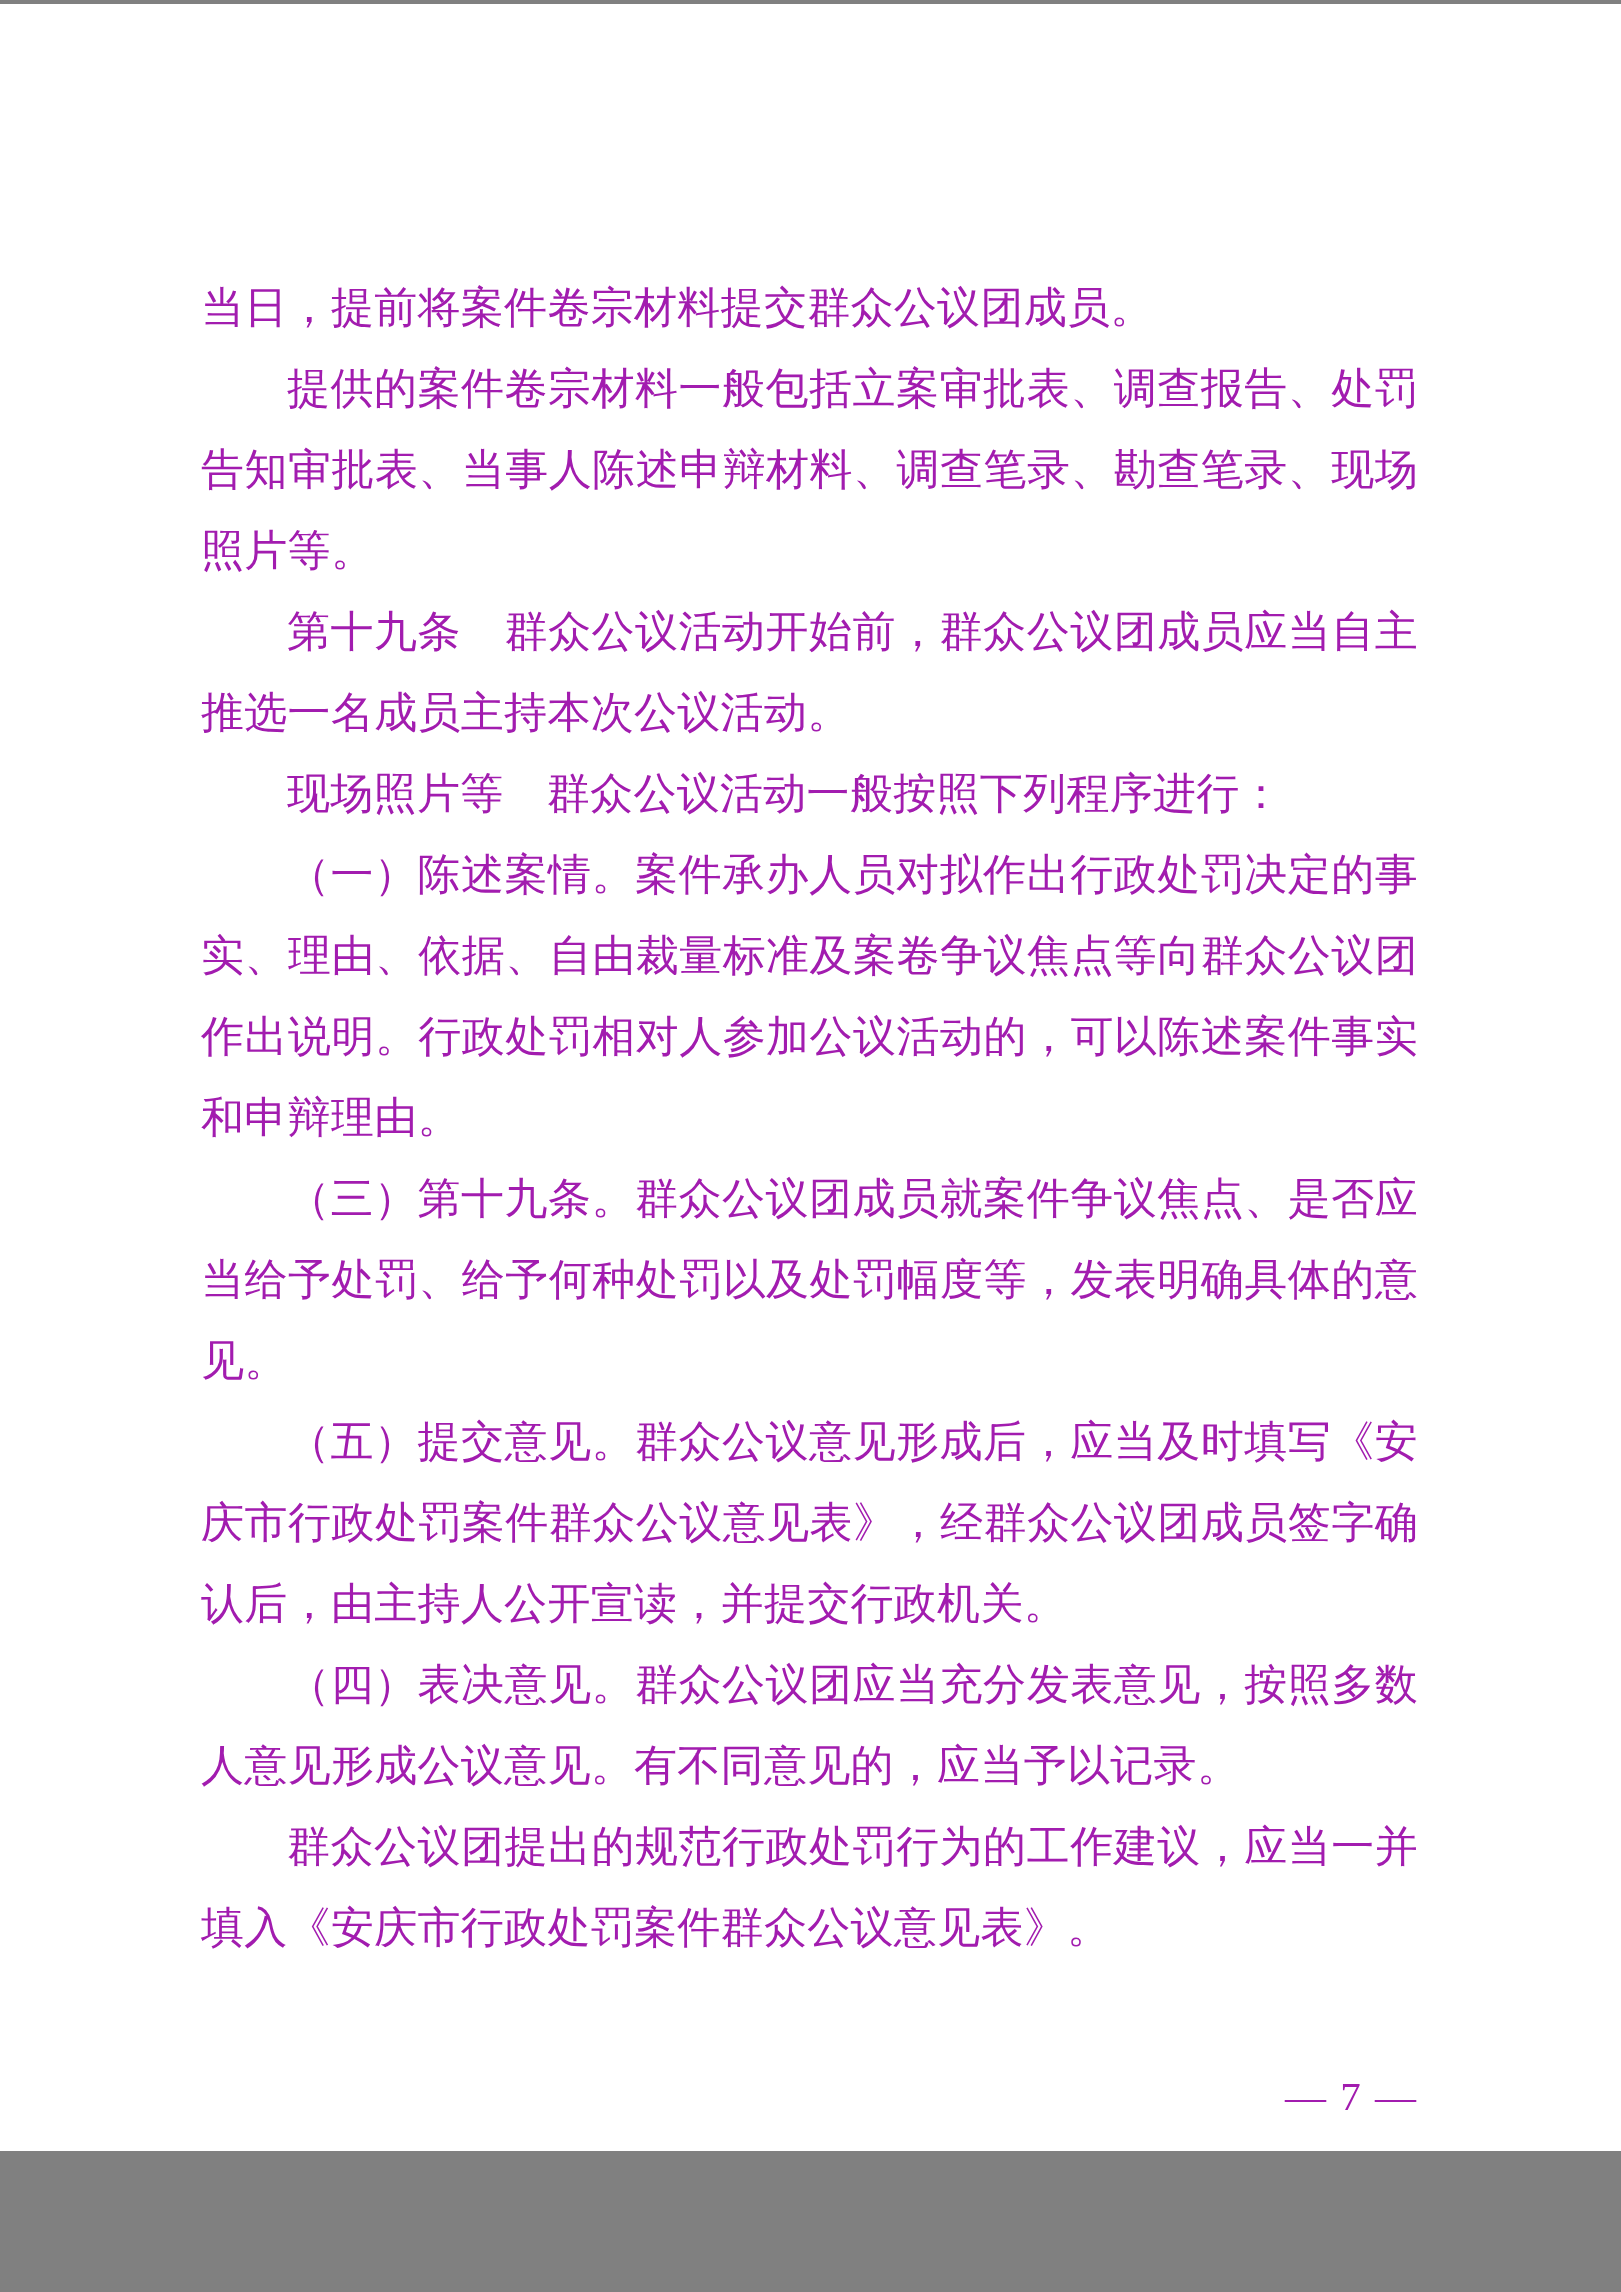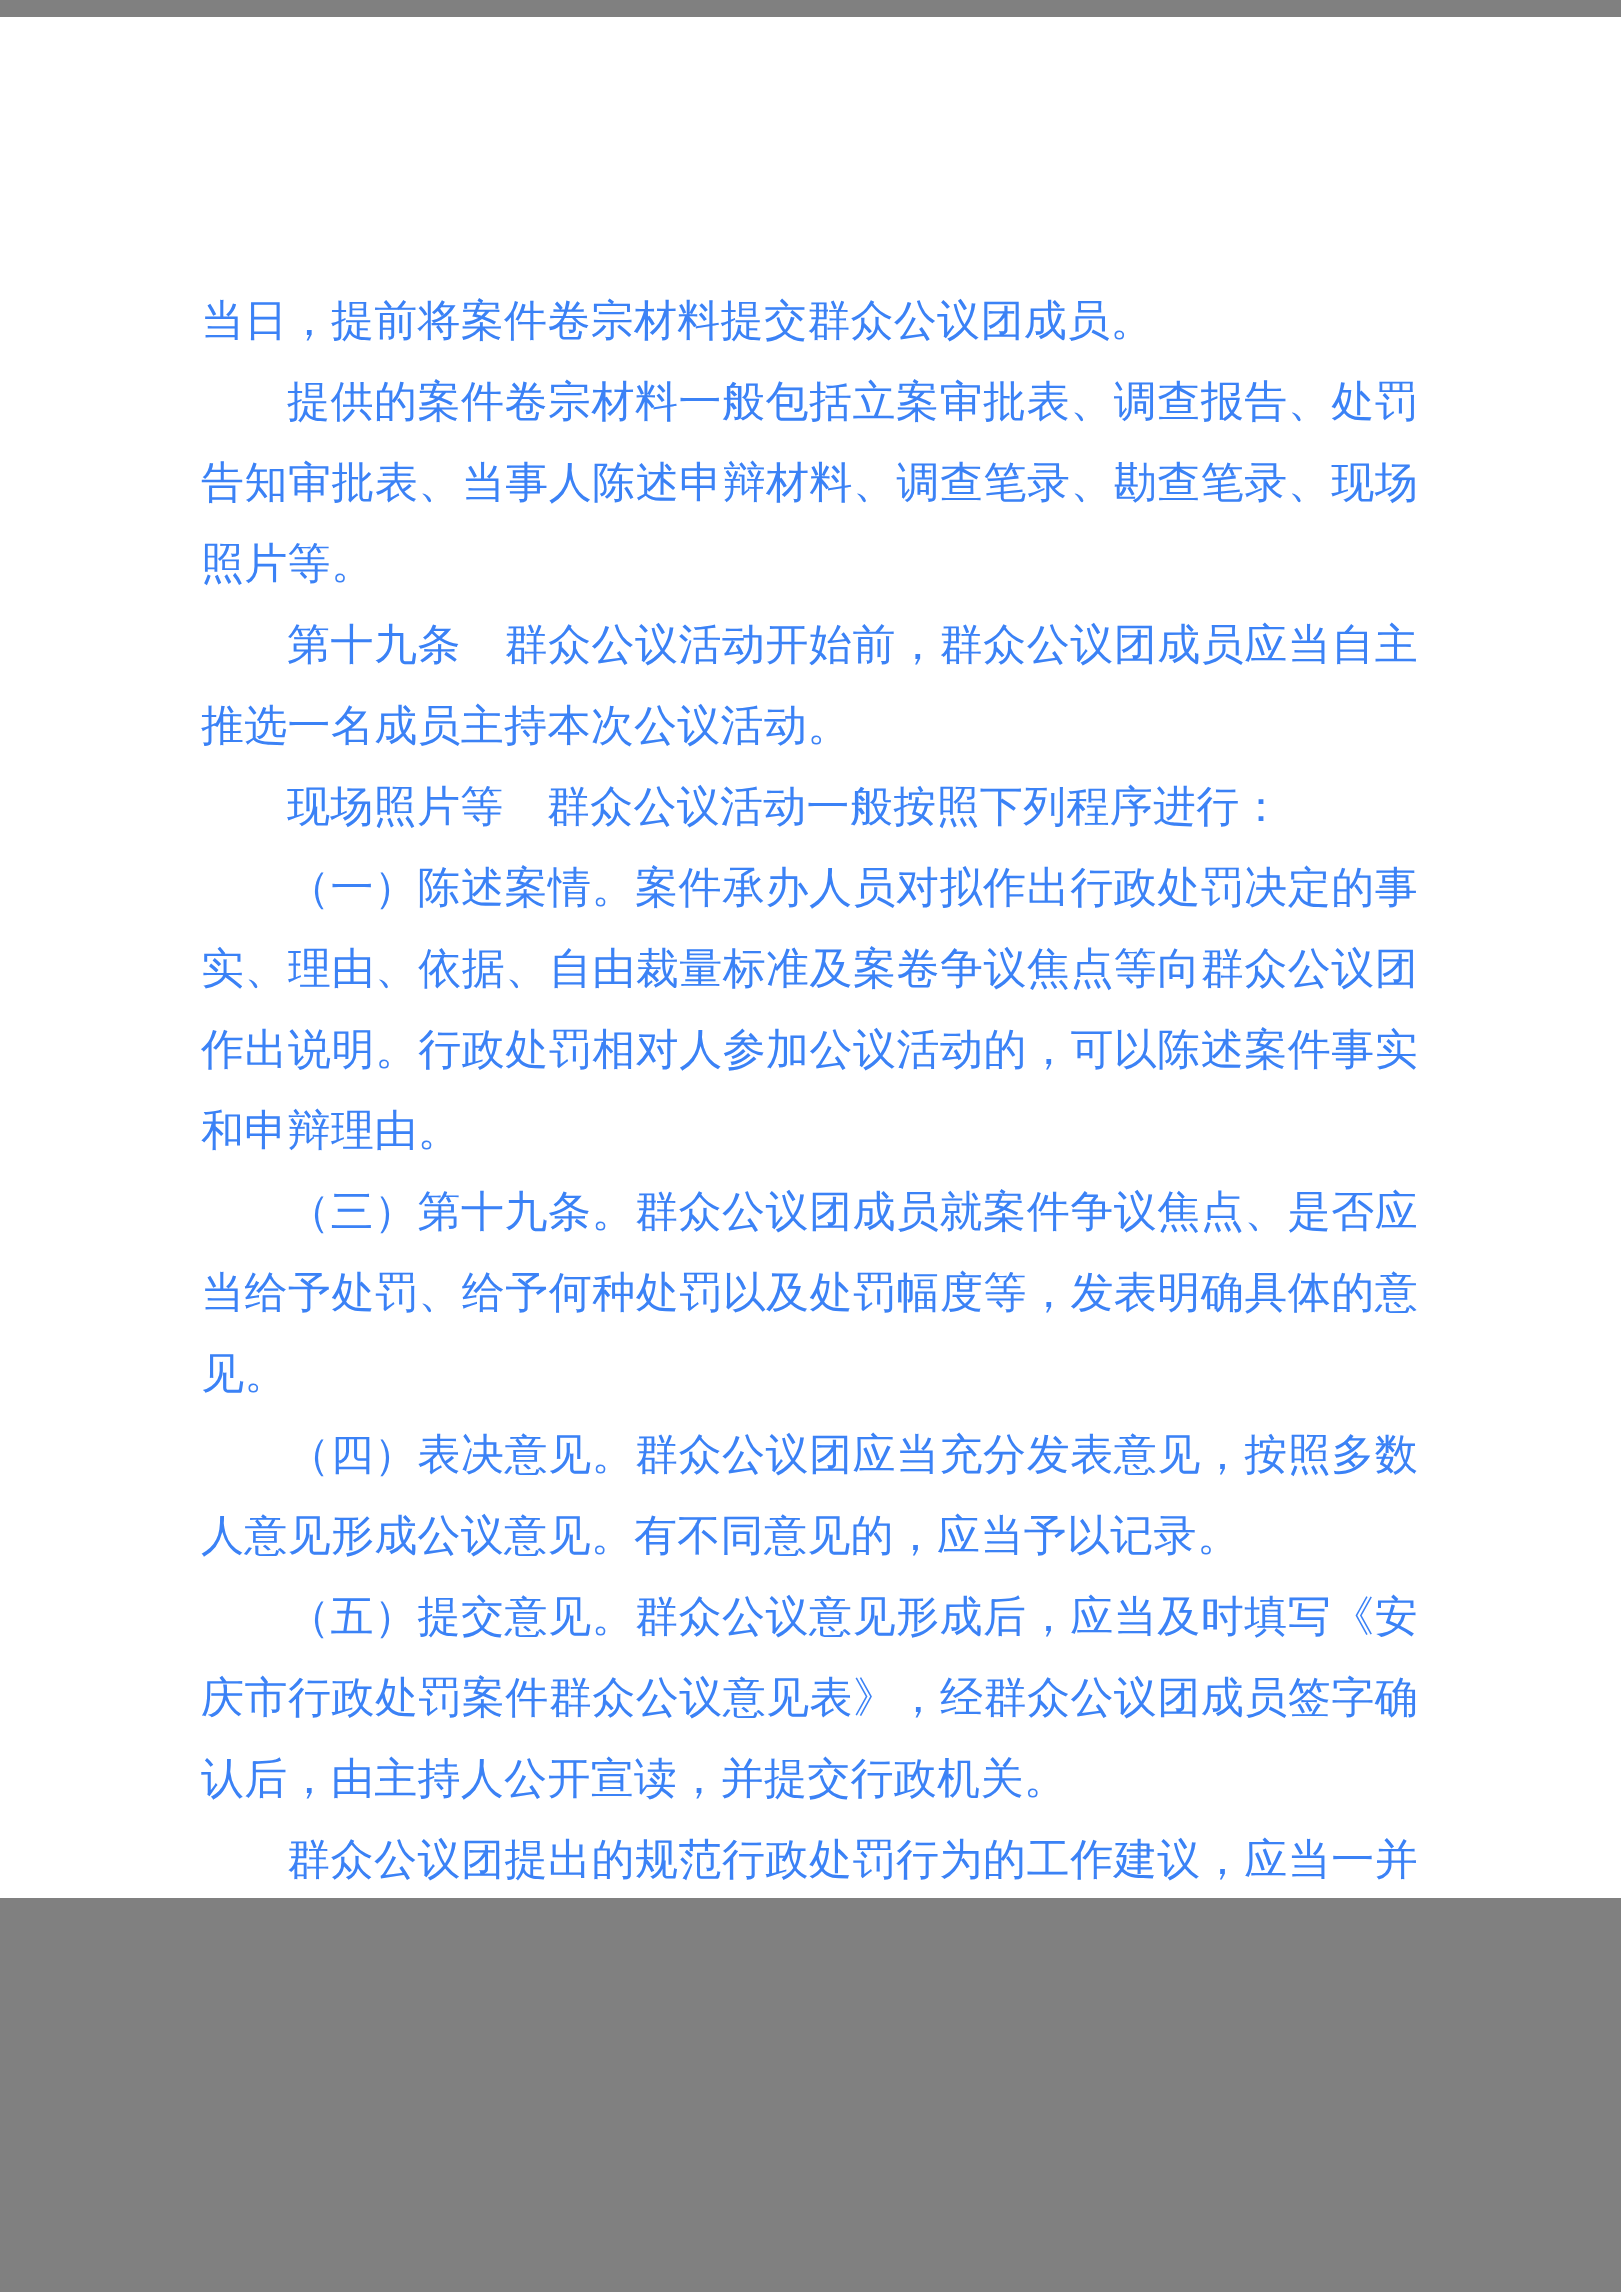--- a/index.html
+++ b/index.html
@@ -3,25 +3,25 @@
 <meta charset="utf-8">
 <style>
   html, body {
     margin: 0;
     padding: 0;
     background: #808080;
   }
   .page {
     position: relative;
     width: 1621px;
-    height: 1881px;
-    margin: 17px auto;
+    height: 2147px;
+    margin: 4px auto;
     background: #ffffff;
     overflow: hidden;
-    color: #3b82f6;
+    color: #a21caf;
     font-family: "Liberation Serif", "DejaVu Serif", serif;
   }
   .doc-body {
     position: absolute;
     left: 201px;
     top: 263px;
     width: 1217px;
     font-size: 43px;
     line-height: 81px;
     text-align: justify;
@@ -52,19 +52,19 @@
 <body>
 
 <div class="page">
   <div class="doc-body">
       <p class="">当日，提前将案件卷宗材料提交群众公议团成员。</p>
       <p class="indent">提供的案件卷宗材料一般包括立案审批表、调查报告、处罚告知审批表、当事人陈述申辩材料、调查笔录、勘查笔录、现场照片等。</p>
       <p class="indent"><b class="head">第十九条</b>　群众公议活动开始前，群众公议团成员应当自主推选一名成员主持本次公议活动。</p>
       <p class="indent"><b class="head">现场照片等</b>　群众公议活动一般按照下列程序进行：</p>
       <p class="indent"><b class="head">（一）陈述案情。</b>案件承办人员对拟作出行政处罚决定的事实、理由、依据、自由裁量标准及案卷争议焦点等向群众公议团作出说明。行政处罚相对人参加公议活动的，可以陈述案件事实和申辩理由。</p>
       <p class="indent"><b class="head">（三）第十九条。</b>群众公议团成员就案件争议焦点、是否应当给予处罚、给予何种处罚以及处罚幅度等，发表明确具体的意见。</p>
+      <p class="indent"><b class="head">（五）提交意见。</b>群众公议意见形成后，应当及时填写《安庆市行政处罚案件群众公议意见表》，经群众公议团成员签字确认后，由主持人公开宣读，并提交行政机关。</p>
       <p class="indent"><b class="head">（四）表决意见。</b>群众公议团应当充分发表意见，按照多数人意见形成公议意见。有不同意见的，应当予以记录。</p>
-      <p class="indent"><b class="head">（五）提交意见。</b>群众公议意见形成后，应当及时填写《安庆市行政处罚案件群众公议意见表》，经群众公议团成员签字确认后，由主持人公开宣读，并提交行政机关。</p>
       <p class="indent">群众公议团提出的规范行政处罚行为的工作建议，应当一并填入《安庆市行政处罚案件群众公议意见表》。</p>
     </div>
   <div class="page-footer">— 7 —</div>
 </div>
 
 
 </body></html>

